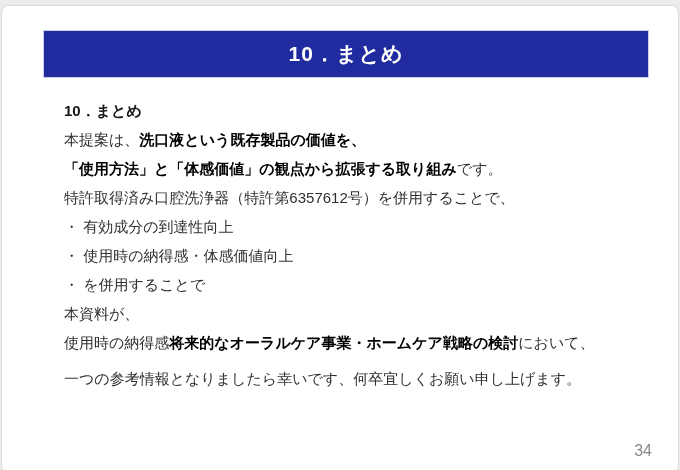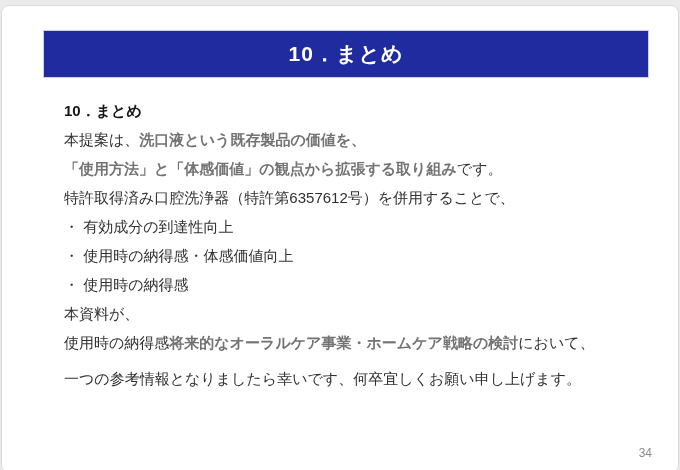--- a/index.html
+++ b/index.html
@@ -43,34 +43,34 @@
     font-size: 15px;
     line-height: 29px;
     color: #303030;
   }
   .content p {
     margin: 0;
     white-space: nowrap;
   }
   .seg-b {
     font-weight: 700;
-    color: #737373;
+    color: #000000;
   }
   .heading-line {
     font-weight: 700;
     color: #161616;
   }
   .closing-line {
     margin-top: 7px !important;
   }
   .page-number {
     position: absolute;
     right: 26px;
     bottom: 12px;
-    font-size: 12px;
+    font-size: 16px;
     color: #8a8a8a;
   }
 </style>
 </head>
 <body>
 
 <div class="slide">
 
   <div class="banner">
     <span class="banner-title">10．まとめ</span>
@@ -82,21 +82,21 @@
     <p><span>本提案は、</span><span class="seg-b">洗口液という既存製品の価値を、</span></p>
 
     <p><span class="seg-b">「使用方法」と「体感価値」の観点から拡張する取り組み</span><span>です。</span></p>
 
     <p><span>特許取得済み口腔洗浄器（特許第6357612号）を併用することで、</span></p>
 
     <p><span>・ 有効成分の到達性向上</span></p>
 
     <p><span>・ 使用時の納得感・体感価値向上</span></p>
 
-    <p><span>・ 使用時の納得感</span></p>
+    <p><span>・ を併用することで</span></p>
 
 
     <p><span>本資料が、</span></p>
 
     <p><span>使用時の納得感</span><span class="seg-b">将来的なオーラルケア事業・ホームケア戦略の検討</span><span>において、</span></p>
 
 
     <p class="closing-line"><span>一つの参考情報となりましたら幸いです、何卒宜しくお願い申し上げます。</span></p>
   </div>
 

